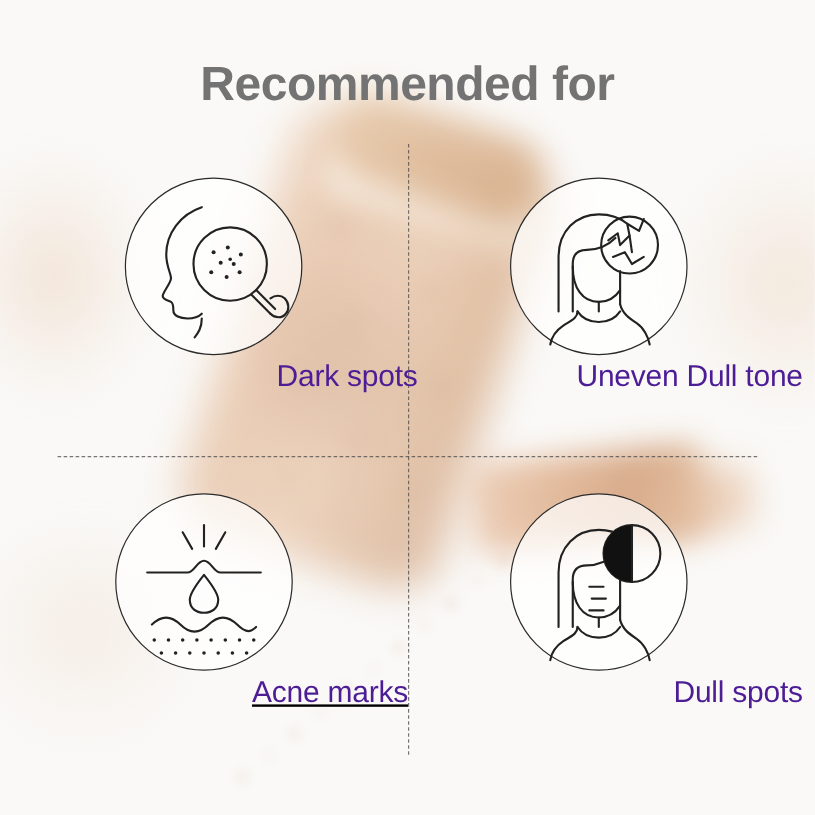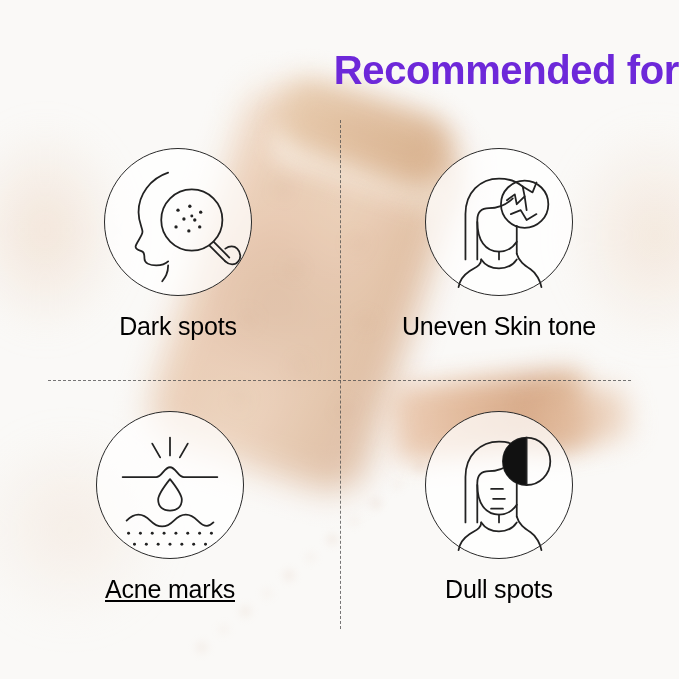--- a/index.html
+++ b/index.html
@@ -129,25 +129,25 @@
   }
   .wash{
     position:absolute;inset:0;
     background:linear-gradient(180deg, rgba(250,249,247,.30) 0%, rgba(250,249,247,.10) 35%, rgba(250,249,247,.22) 70%, rgba(250,249,247,.55) 100%);
   }
 
   
   .title{
     position:absolute;
     left:0;right:0;top:48px;
-    text-align:right;
+    text-align:center;
     font-size:40px;
     font-weight:700;
     letter-spacing:-.4px;
-    color:#6d28d9;
+    color:#737373;
   }
 
   
   .div-h{
     position:absolute;
     left:48px;right:48px;top:380px;
     height:0;
     border-top:1.4px dashed #4a4a4a;
     opacity:.75;
   }
@@ -172,25 +172,25 @@
     margin:0 auto;
     border-radius:50%;
     border:1.4px solid #2a2a2a;
     background:rgba(255,255,255,.72);
     box-sizing:border-box;
     display:block;
   }
   .badge svg{position:absolute;left:0;top:0;width:100%;height:100%;display:block;}
 
   .label{
-    margin-top:16px;
-    text-align:center;
+    margin-top:4px;
+    text-align:right;
     font-size:25px;
     font-weight:400;
-    color:#000000;
+    color:#4c1d95;
     letter-spacing:-.2px;
     white-space:nowrap;
   }
 </style>
 </head>
 <body>
 
 <div class="stage">
 
   <div class="bg-layer">
@@ -261,21 +261,21 @@
         <path d="M92 106 C94 114 100 118 106 122 C112 126 116 134 117 140"></path>
         <path d="M56 112 C60 118 66 121 74 121 C82 121 88 118 92 112"></path>
 
         <circle cx="100" cy="56" r="24"></circle>
 
         <path d="M82 52 L90 46 L92 56 L100 48 L98 38 L108 44 L112 34"></path>
         <path d="M86 66 L96 62 L102 72 L112 66"></path>
         <path d="M100 48 L102 62"></path>
       </svg>
     </div>
-    <div class="label">Uneven Skin tone</div>
+    <div class="label">Uneven Dull tone</div>
   </div>
 
   <div class="cell cell-3">
     <div class="badge">
       <svg viewBox="0 0 148 148" xmlns="http://www.w3.org/2000/svg" fill="none" stroke="#222" stroke-width="1.8" stroke-linecap="round" stroke-linejoin="round">
 
         <path d="M74 26 L74 44"></path>
         <path d="M56 32 L64 46"></path>
         <path d="M92 32 L84 46"></path>
 

